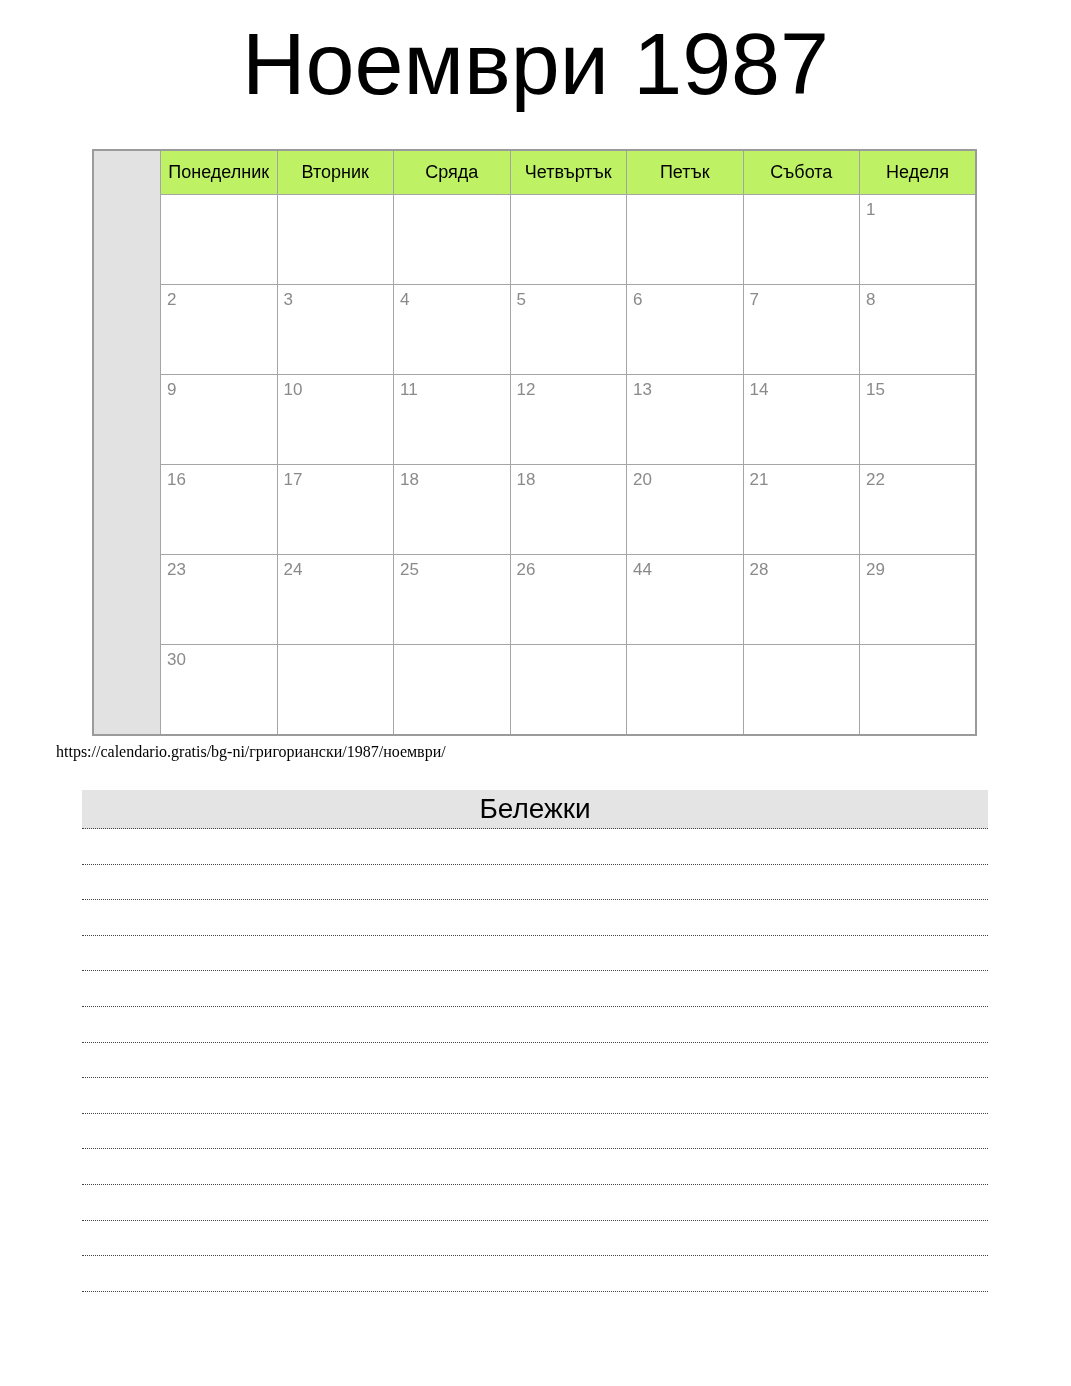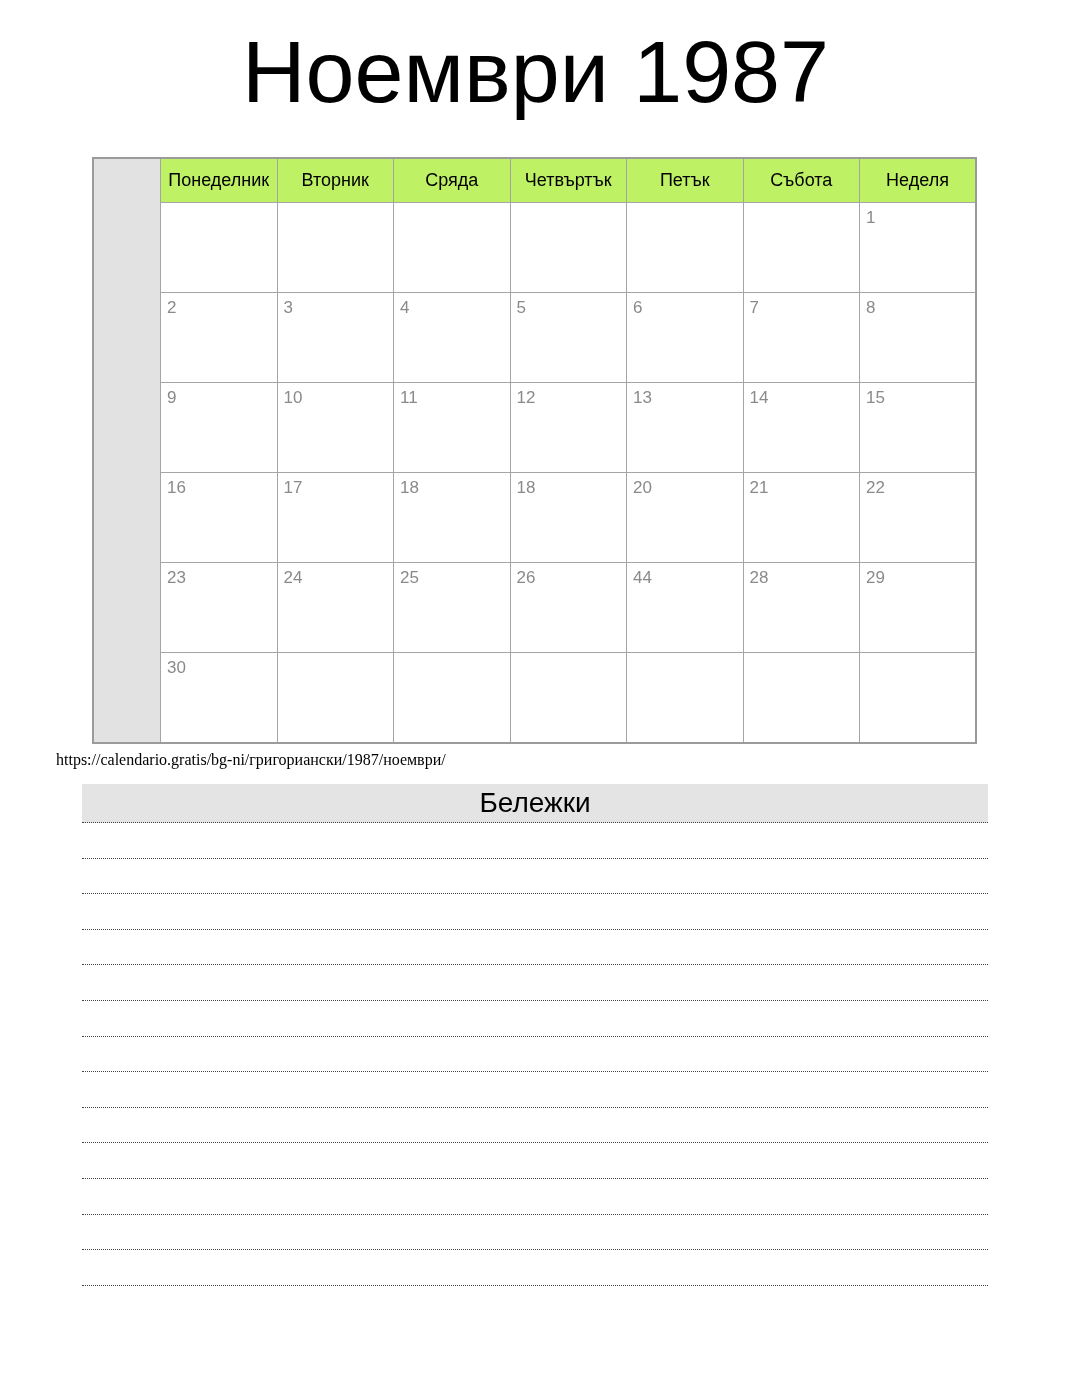--- a/index.html
+++ b/index.html
@@ -9,21 +9,21 @@
     font-family: "Liberation Sans", sans-serif;
   }
   body {
     width: 1071px;
     height: 1386px;
     overflow: hidden;
     position: relative;
   }
   .page-title {
     margin: 0;
-    padding-top: 20px;
+    padding-top: 12px;
     font-size: 88px;
     line-height: 104px;
     font-weight: normal;
     text-align: center;
     color: #000000;
     white-space: nowrap;
   }
   table.calendar {
     border-collapse: collapse;
     table-layout: fixed;
@@ -57,21 +57,21 @@
     padding: 5px 0 0 6px;
   }
   .source-url {
     margin: 6px 0 0 56px;
     font-size: 16px;
     line-height: 19px;
     color: #000000;
     font-family: Liberation Serif, serif;
   }
   .notes-section {
-    margin: 15px 0 0 82px;
+    margin: 29px 0 0 82px;
     width: 906px;
   }
   .notes-title {
     box-sizing: border-box;
     height: 39px;
     line-height: 37px;
     background: #e4e4e4;
     border-bottom: 1px dotted #444444;
     text-align: center;
     font-size: 28px;

